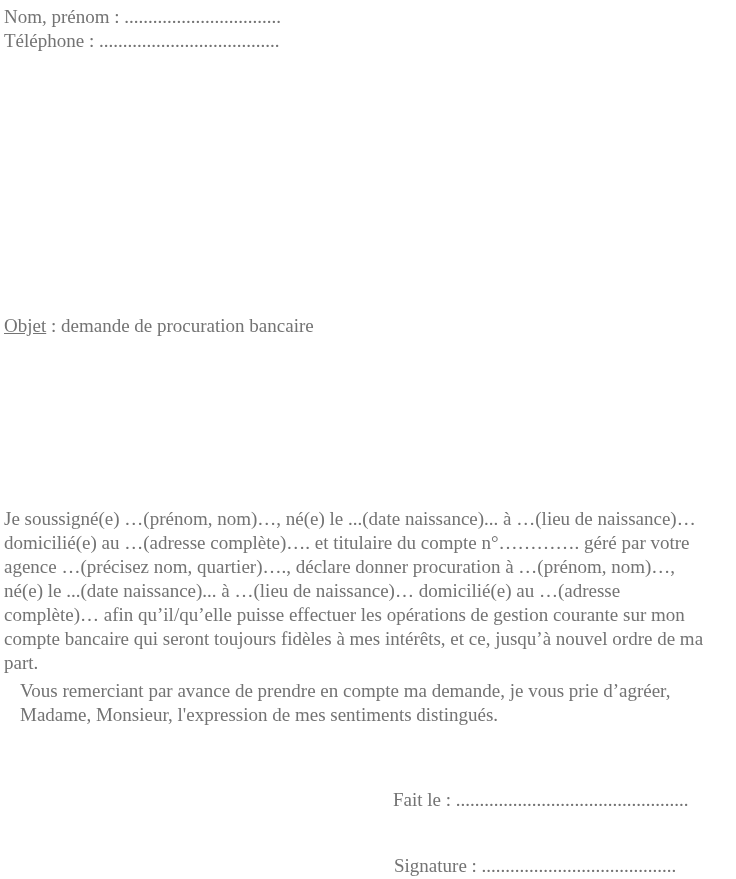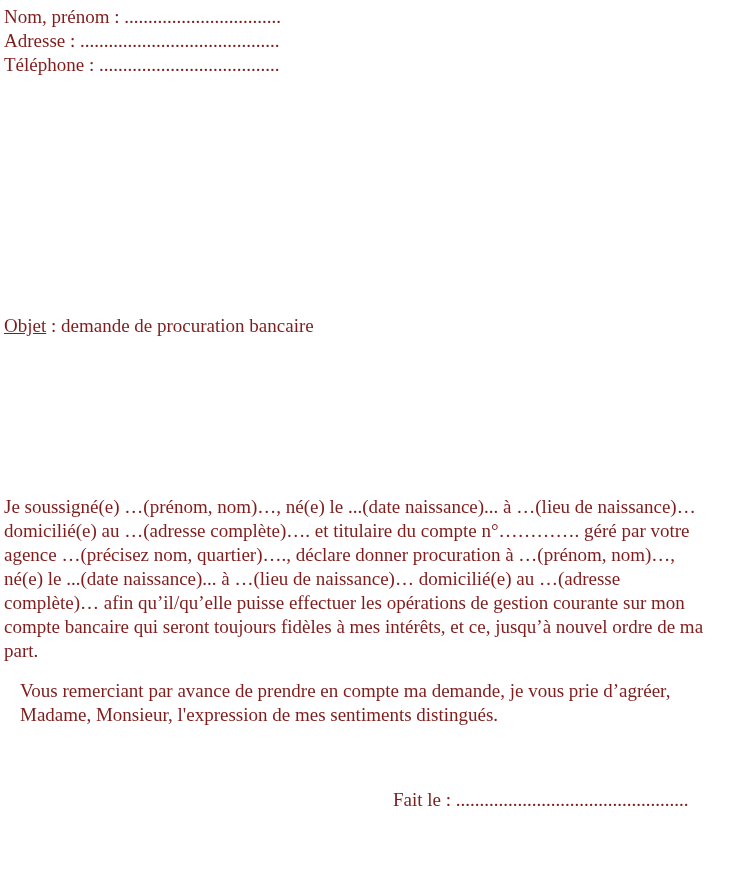--- a/index.html
+++ b/index.html
@@ -2,69 +2,69 @@
 <html><head>
   <meta charset="utf-8">
   <style>
     * { box-sizing: border-box; }
     html, body { margin: 0; padding: 0; background: #ffffff; }
     .page {
       position: relative;
       width: 736px;
       height: 879px;
       background: #ffffff;
-      color: #7f1d1d;
+      color: #737373;
       font-family: "Liberation Serif", "DejaVu Serif", serif;
       font-size: 19px;
       line-height: 24px;
       overflow: hidden;
     }
     .txt { white-space: pre; }
     .sender-block { position: absolute; left: 4px; top: 5px; }
     .subject-block { position: absolute; left: 4px; top: 314px; }
     .underline { text-decoration: underline; }
     .body-paragraph {
       position: absolute;
       left: 4px;
-      top: 495px;
+      top: 507px;
       width: 730px;
       white-space: pre-line;
     }
     .closing-paragraph {
       position: absolute;
       left: 20px;
       top: 679px;
       width: 730px;
       white-space: pre-line;
     }
     .date-line { position: absolute; left: 393px; top: 788px; text-align: center; }
     .signature-line { position: absolute; left: 394px; top: 854px; }
   </style>
 </head>
 <body>
 
 <div class="page">
 
   <header class="sender-block">
     <div class="txt">Nom, prénom : .................................</div>
-    <div class="txt">Adresse : ..........................................</div>
     <div class="txt">Téléphone : ......................................</div>
   </header>
 
   <section class="subject-block">
     <div class="txt"><span class="underline">Objet</span><span> : demande de procuration bancaire</span></div>
   </section>
 
   <section class="body-paragraph">Je soussigné(e) …(prénom, nom)…, né(e) le ...(date naissance)... à …(lieu de naissance)…
 domicilié(e) au …(adresse complète)…. et titulaire du compte n°…………. géré par votre
 agence …(précisez nom, quartier)…., déclare donner procuration à …(prénom, nom)…,
 né(e) le ...(date naissance)... à …(lieu de naissance)… domicilié(e) au …(adresse
 complète)… afin qu’il/qu’elle puisse effectuer les opérations de gestion courante sur mon
 compte bancaire qui seront toujours fidèles à mes intérêts, et ce, jusqu’à nouvel ordre de ma
 part.</section>
 
   <section class="closing-paragraph">Vous remerciant par avance de prendre en compte ma demande, je vous prie d’agréer,
 Madame, Monsieur, l'expression de mes sentiments distingués.</section>
 
   <div class="date-line txt">Fait le : .................................................</div>
 
+  <div class="signature-line txt">Signature : .........................................</div>
 
 </div>
 
 </body></html>

